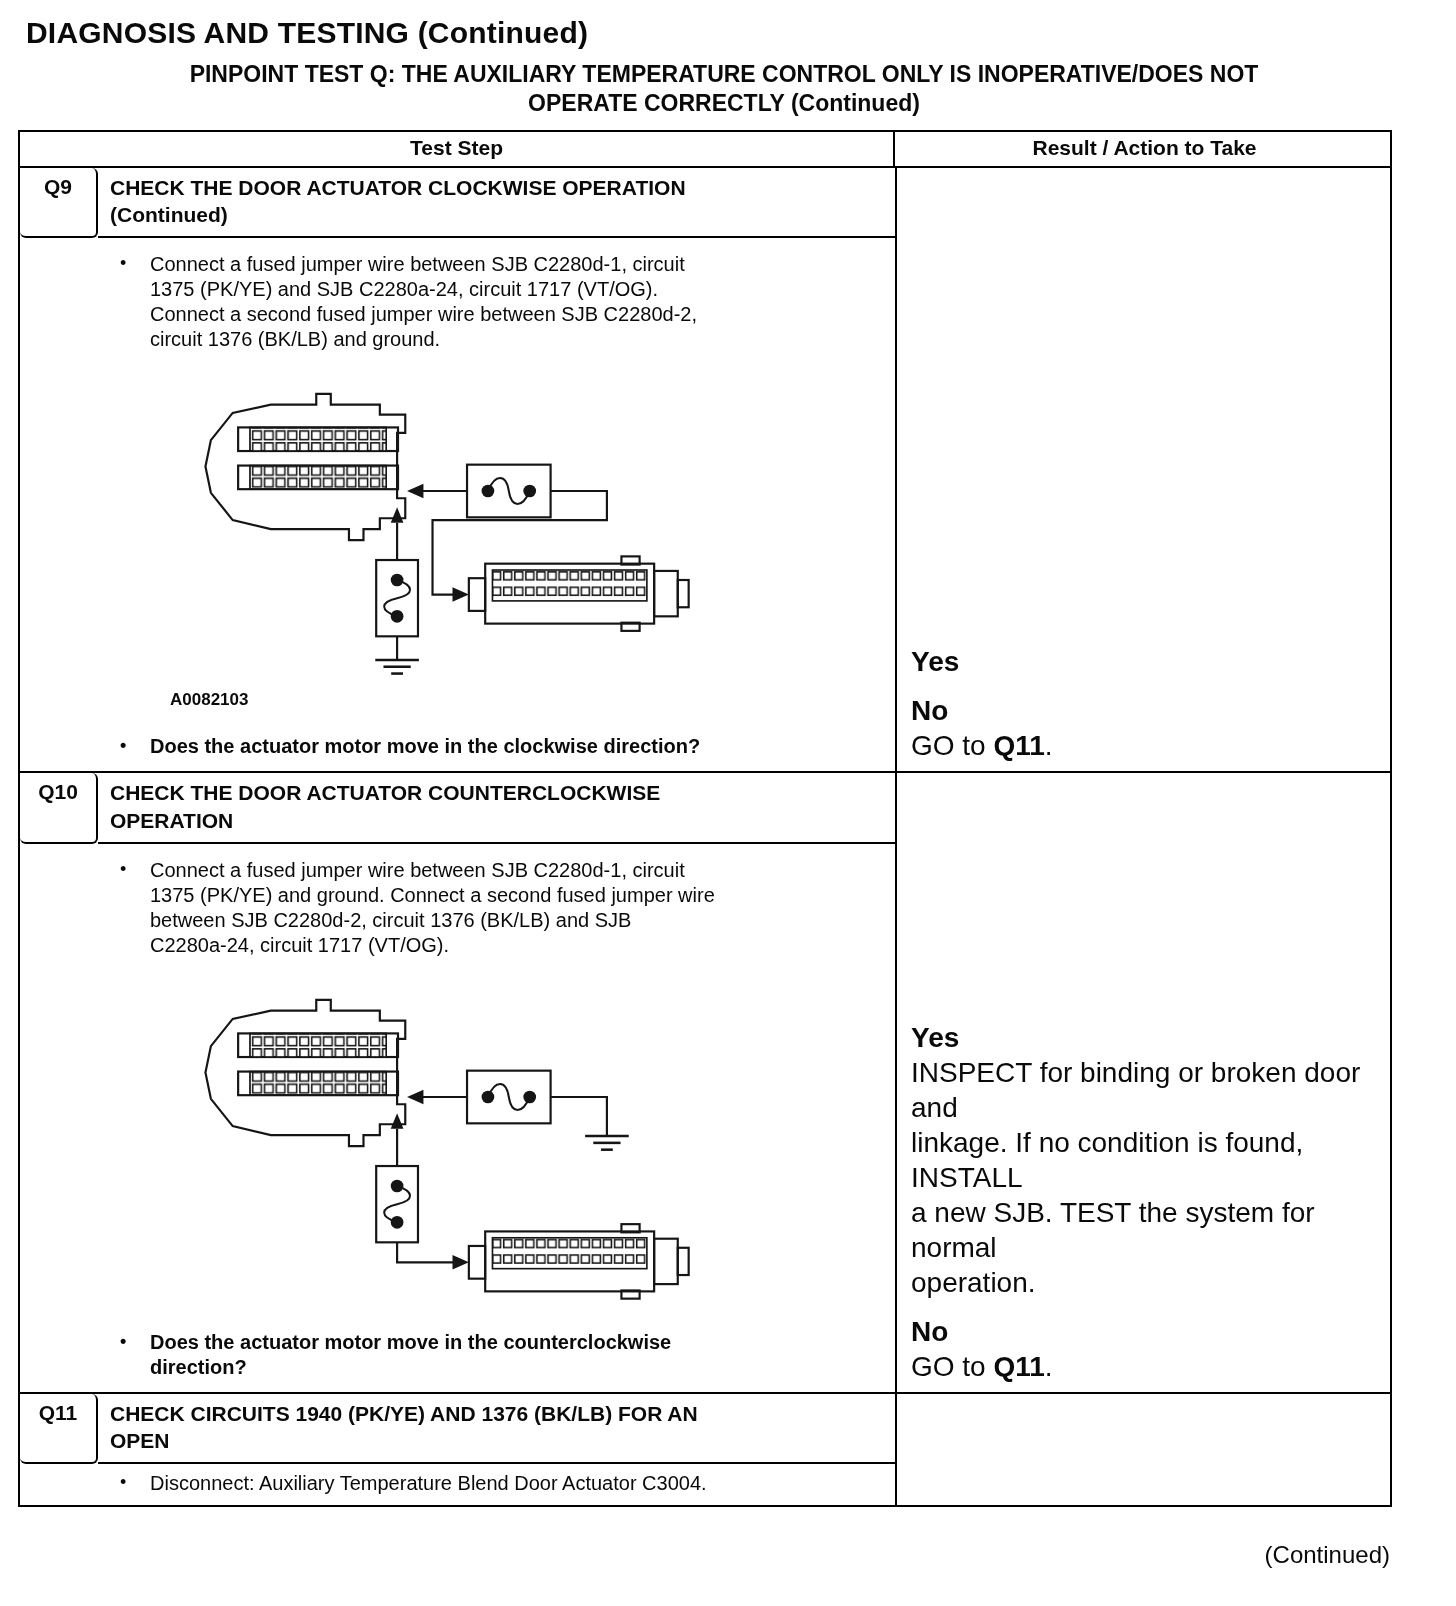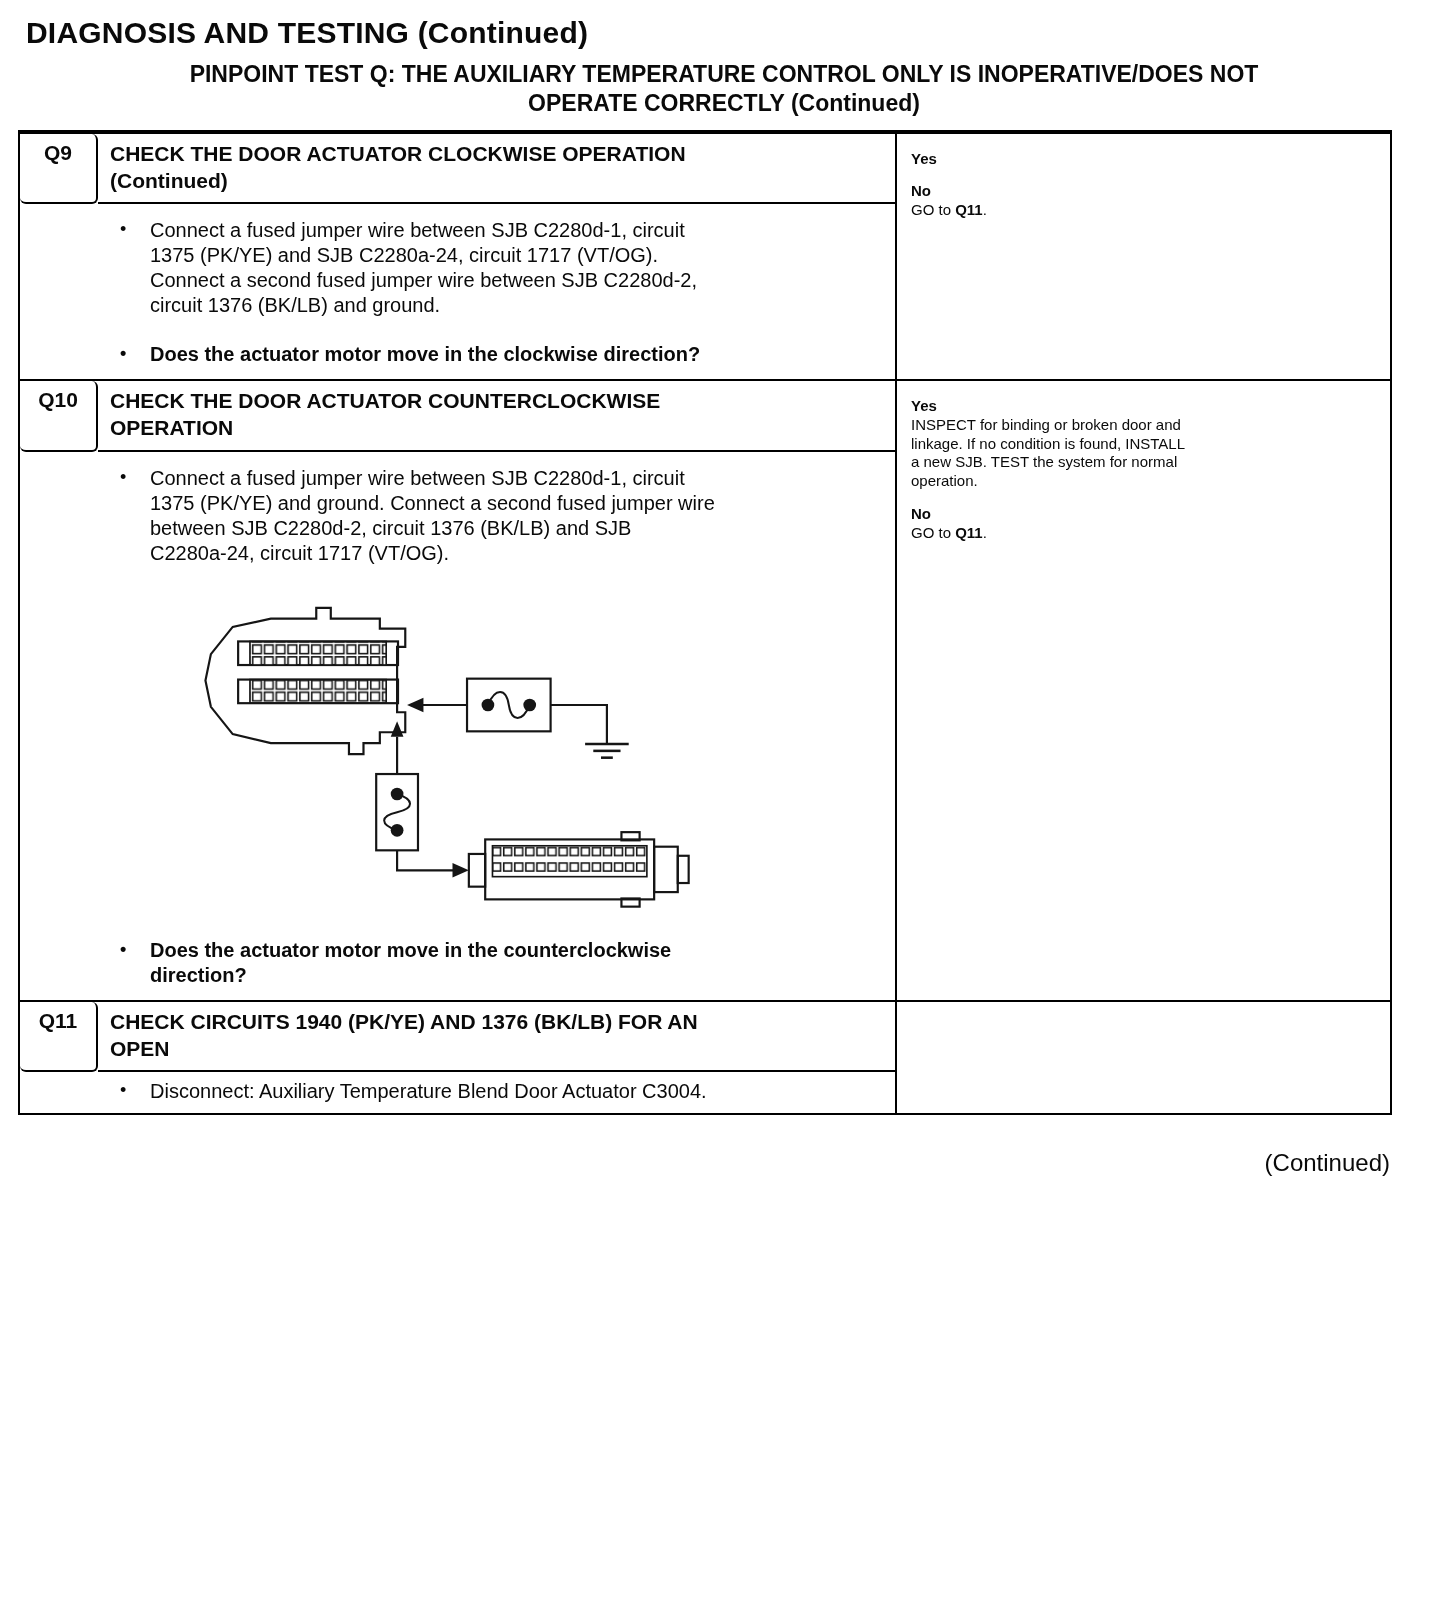--- a/index.html
+++ b/index.html
@@ -66,22 +66,22 @@
   .ccell {
     grid-column: 1 / 3; grid-row: 2;
     padding: 14px 16px 12px 96px;
   }
   .ccell.slim { padding-top: 7px; padding-bottom: 9px; }
   .rcell {
     grid-column: 3; grid-row: 1 / 3;
     border-left: 2.5px solid #000;
     display: flex;
     flex-direction: column;
-    justify-content: flex-start;
-    font-size: 15px;
+    justify-content: flex-end;
+    font-size: 28px;
     line-height: 1.25;
     padding: 16px 26px 8px 14px;
   }
   .rblock + .rblock { margin-top: 14px; }
   .verdict { font-weight: bold; }
 
   .bullet {
     display: flex;
     align-items: flex-start;
     font-size: 20px;
@@ -165,35 +165,58 @@
 </svg>
 
 <div class="page">
 
   <h1 class="page-title">DIAGNOSIS AND TESTING (Continued)</h1>
   <h2 class="page-subtitle pre">PINPOINT TEST Q: THE AUXILIARY TEMPERATURE CONTROL ONLY IS INOPERATIVE/DOES NOT
 OPERATE CORRECTLY (Continued)</h2>
 
   <div class="ptable">
 
+    <div class="thead">
+      <div class="th left">Test Step</div>
+      <div class="th">Result / Action to Take</div>
+    </div>
 
     <div class="step">
       <div class="qcell">Q9</div>
       <div class="tcell pre">CHECK THE DOOR ACTUATOR CLOCKWISE OPERATION
 (Continued)</div>
 
       <div class="ccell">
         <div class="bullet">
           <span class="bm">•</span>
           <span class="btext pre">Connect a fused jumper wire between SJB C2280d-1, circuit
 1375 (PK/YE) and SJB C2280a-24, circuit 1717 (VT/OG).
 Connect a second fused jumper wire between SJB C2280d-2,
 circuit 1376 (BK/LB) and ground.</span>
         </div>
 
+        <figure class="diagram">
+          <svg viewBox="0 0 600 335" width="545" role="img">
+            <use href="#big-conn"></use>
+
+            <line x1="316" y1="120" x2="264" y2="120" stroke="#151515" stroke-width="2.4"></line>
+            <polygon points="250,120 268,112 268,128" fill="#151515"></polygon>
+            <use href="#fuse-h" x="316" y="91"></use>
+            <polyline points="408,120 470,120 470,152 278,152 278,234 302,234" fill="none" stroke="#151515" stroke-width="2.4"></polyline>
+            <polygon points="318,234 300,226 300,242" fill="#151515"></polygon>
+            <use href="#long-conn" x="318" y="190"></use>
+
+            <polygon points="239,138 232,155 246,155" fill="#151515"></polygon>
+            <line x1="239" y1="155" x2="239" y2="196" stroke="#151515" stroke-width="2.4"></line>
+            <use href="#fuse-v" x="216" y="196"></use>
+            <line x1="239" y1="280" x2="239" y2="306" stroke="#151515" stroke-width="2.4"></line>
+            <use href="#gnd" x="239" y="306"></use>
+          </svg>
+          <figcaption>A0082103</figcaption>
+        </figure>
 
         <div class="bullet question">
           <span class="bm">•</span>
           <span class="btext pre">Does the actuator motor move in the clockwise direction?</span>
         </div>
       </div>
 
       <div class="rcell">
         <div class="rblock">
           <div class="verdict">Yes</div>

